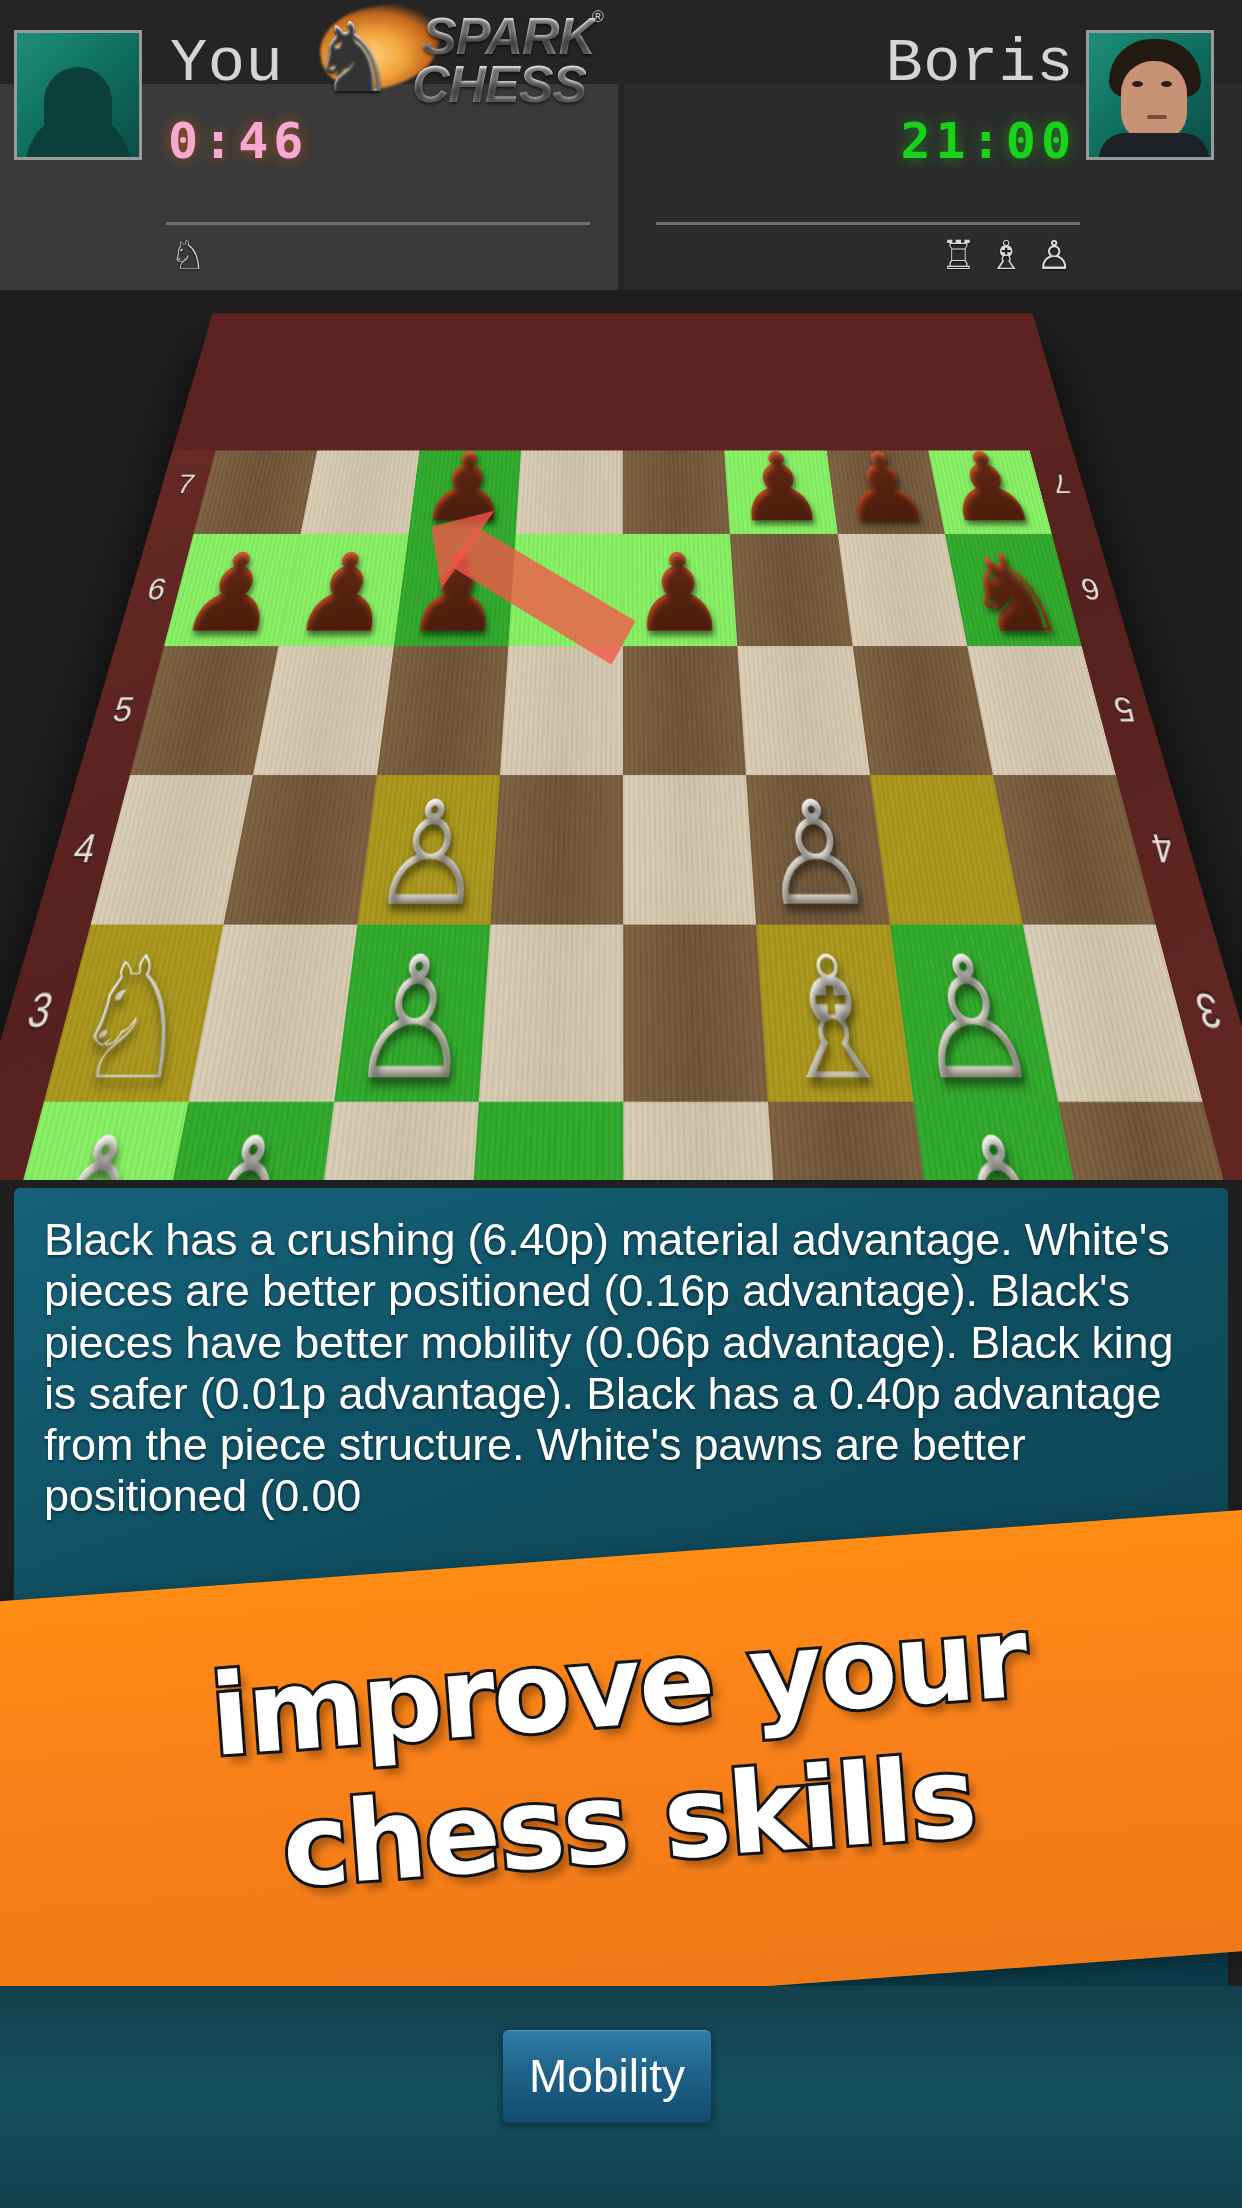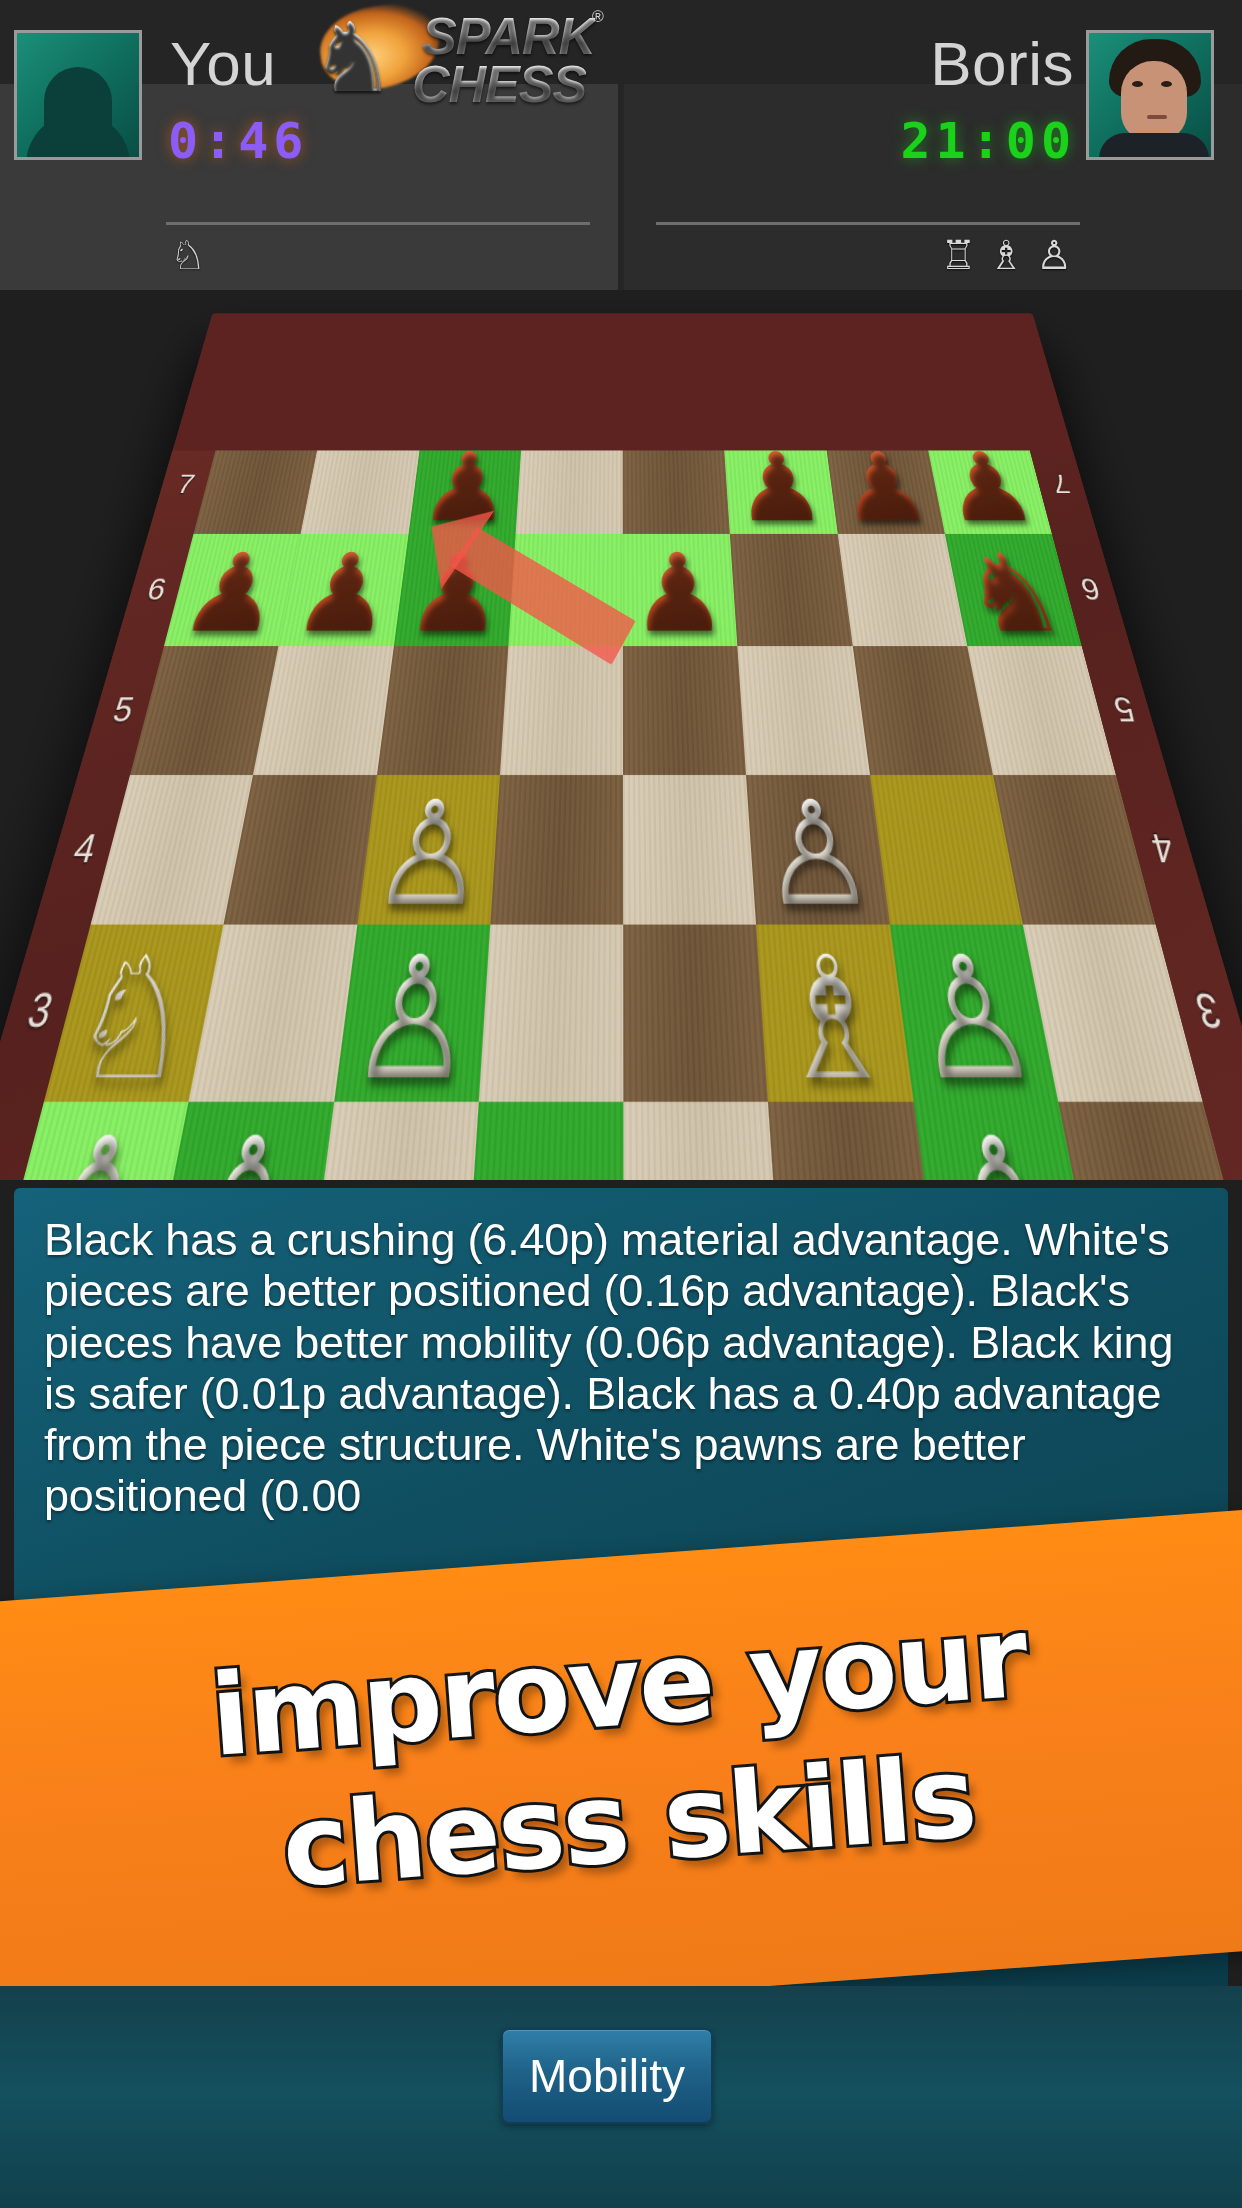--- a/index.html
+++ b/index.html
@@ -62,20 +62,21 @@
   .face-mouth{position:absolute;left:58px;top:82px;width:20px;height:4px;background:#7d4b3c;border-radius:3px;}
   .face-body{
     position:absolute; left:10px; top:100px; width:110px; height:40px;
     background:#1d2228; border-radius:26px 26px 0 0;
   }
 
   .pname {
     position:absolute; top:28px;
     font-size:62px; color:#d4d4d4; font-weight:400;
     letter-spacing:0.5px;
+    font-family:Liberation Mono, monospace;
   }
   #name-you  { left:170px; }
   #name-boris{ right:168px; }
 
   .ptimer {
     position:absolute; top:112px;
     font-family:"DejaVu Sans Mono", monospace;
     font-size:50px; font-weight:bold; letter-spacing:5px;
   }
   #timer-you   { left:168px; color:#f07c18; text-shadow:0 0 14px rgba(240,110,10,.55); }
@@ -427,21 +428,21 @@
     <div class="face-skin"></div>
     <div class="face-eye l"></div>
     <div class="face-eye r"></div>
     <div class="face-mouth"></div>
     <div class="face-body"></div>
   </div>
 
   <div class="pname" id="name-you">You</div>
   <div class="pname" id="name-boris">Boris</div>
 
-  <div class="ptimer" id="timer-you" style="color: #8b5cf6;">0:46</div>
+  <div class="ptimer" id="timer-you" style="color: #f9a8d4;">0:46</div>
   <div class="ptimer" id="timer-boris" style="color: rgb(25, 210, 25);">21:00</div>
 
   <div class="hudline" id="line-you"></div>
   <div class="hudline" id="line-boris"></div>
 
   <div class="captured" id="cap-you">
       <span class="cap-ico">♘</span>
     </div>
   <div class="captured" id="cap-boris">
       <span class="cap-ico">♖</span>

